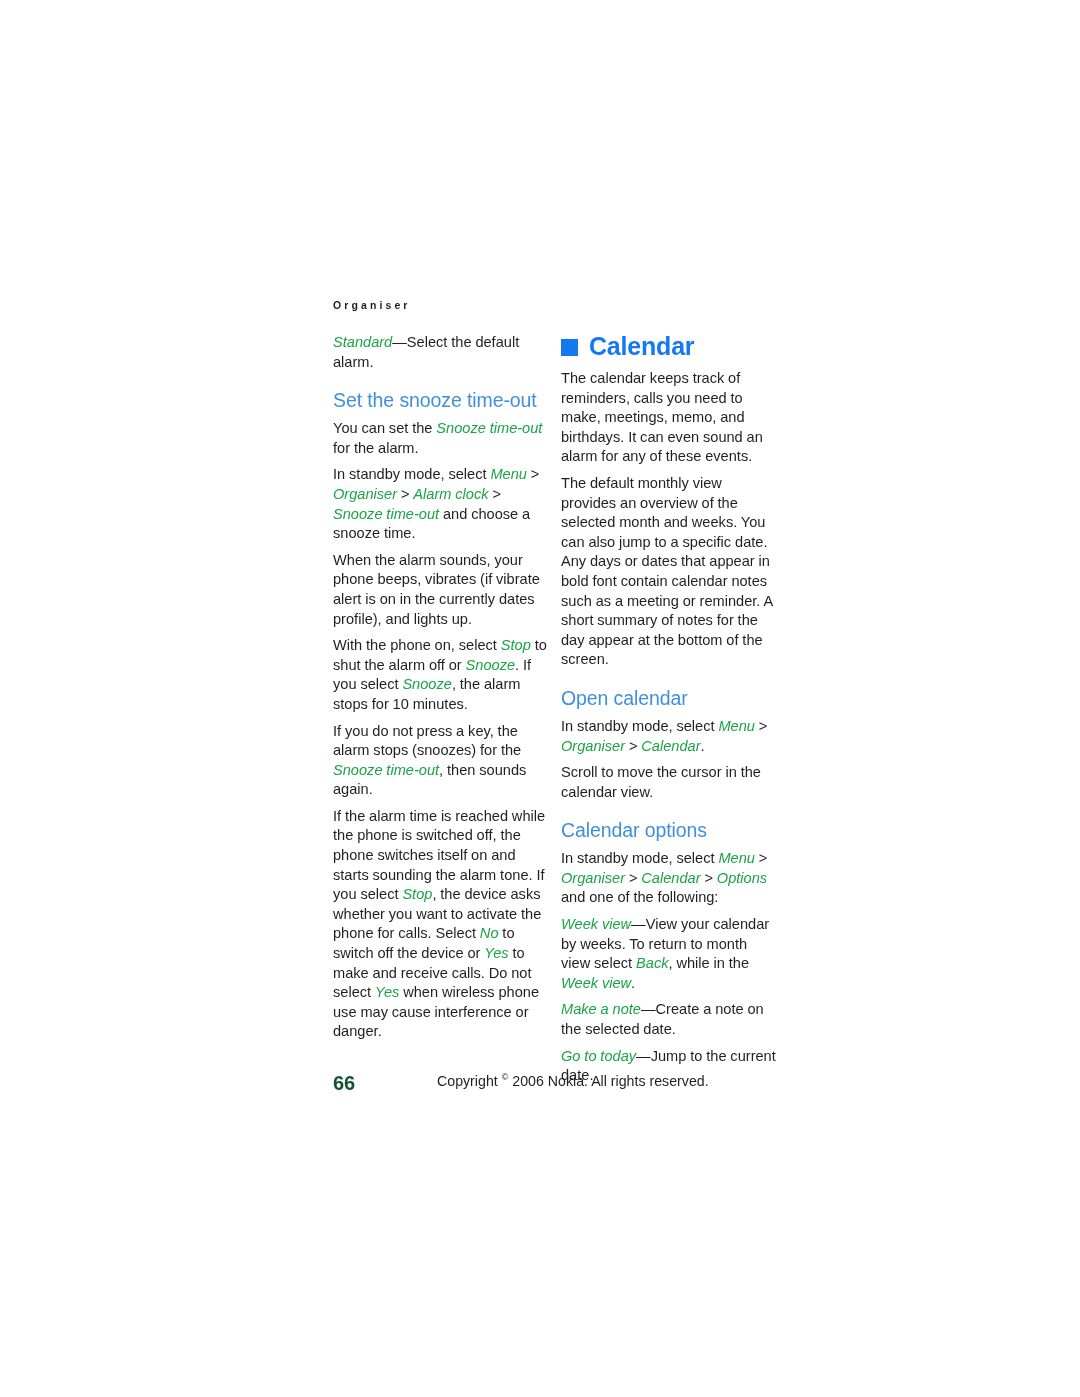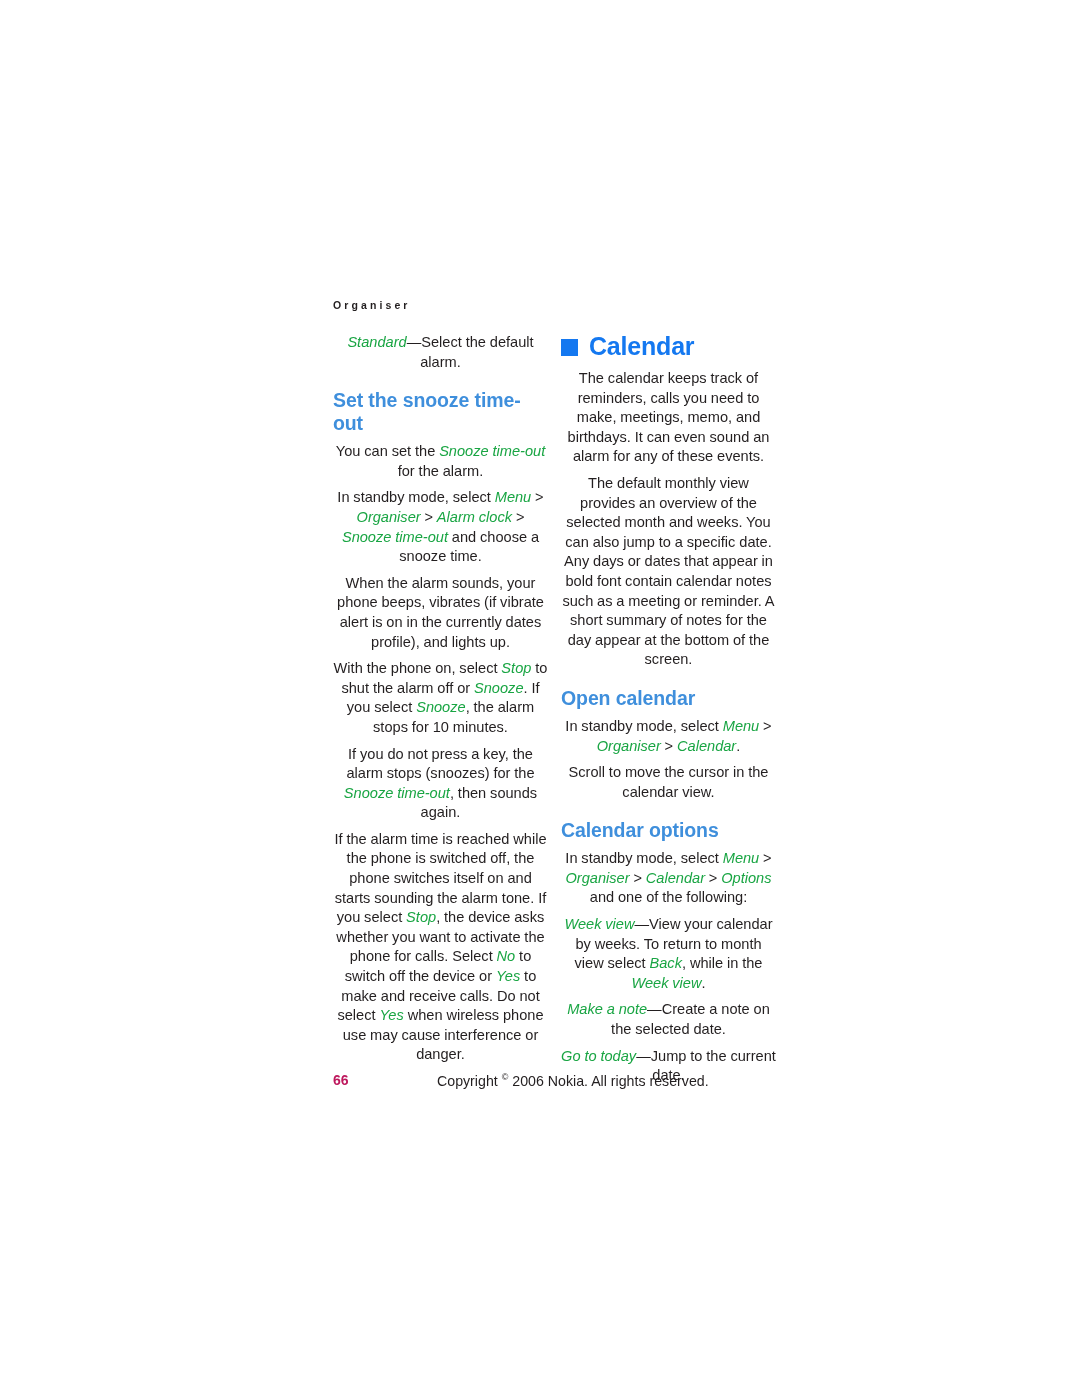--- a/index.html
+++ b/index.html
@@ -50,21 +50,21 @@
   }
   .col-left  { left: 0px; }
   .col-right { left: 228px; }
 
   
   p.para {
     margin: 0 0 7px 0;
     font-size: 14.6px;
     line-height: 19.6px;
     color: #231f20;
-    text-align: center;
+    text-align: left;
     word-spacing: -0.2px;
   }
   p.para:last-child { margin-bottom: 0; }
 
   .ui {            
     color: #19a543;
     font-style: italic;
   }
   .gt {            
     color: #231f20;
@@ -91,40 +91,40 @@
     background: #1478f0;
     flex: 0 0 auto;
     position: relative;
     top: 1px;
   }
   h2.section {
     margin: 17px 0 7px 0;
     padding: 0;
     font-size: 19.5px;
     line-height: 23px;
-    font-weight: bold;
+    font-weight: normal;
     color: #3f8fdc;
     letter-spacing: -0.1px;
   }
 
   
   .footer {
     position: absolute;
     left: 313px;
     top: 1072px;
     width: 455px;
     height: 20px;
   }
   .folio {
     position: absolute;
     left: 0;
     top: 0;
-    font-size: 14px;
+    font-size: 20px;
     font-weight: bold;
-    color: #be185d;
+    color: #14532d;
   }
   .copyright {
     position: absolute;
     left: 104px;
     top: 1px;
     font-size: 14.2px;
     color: #231f20;
     white-space: nowrap;
   }
   .copyright sup {

